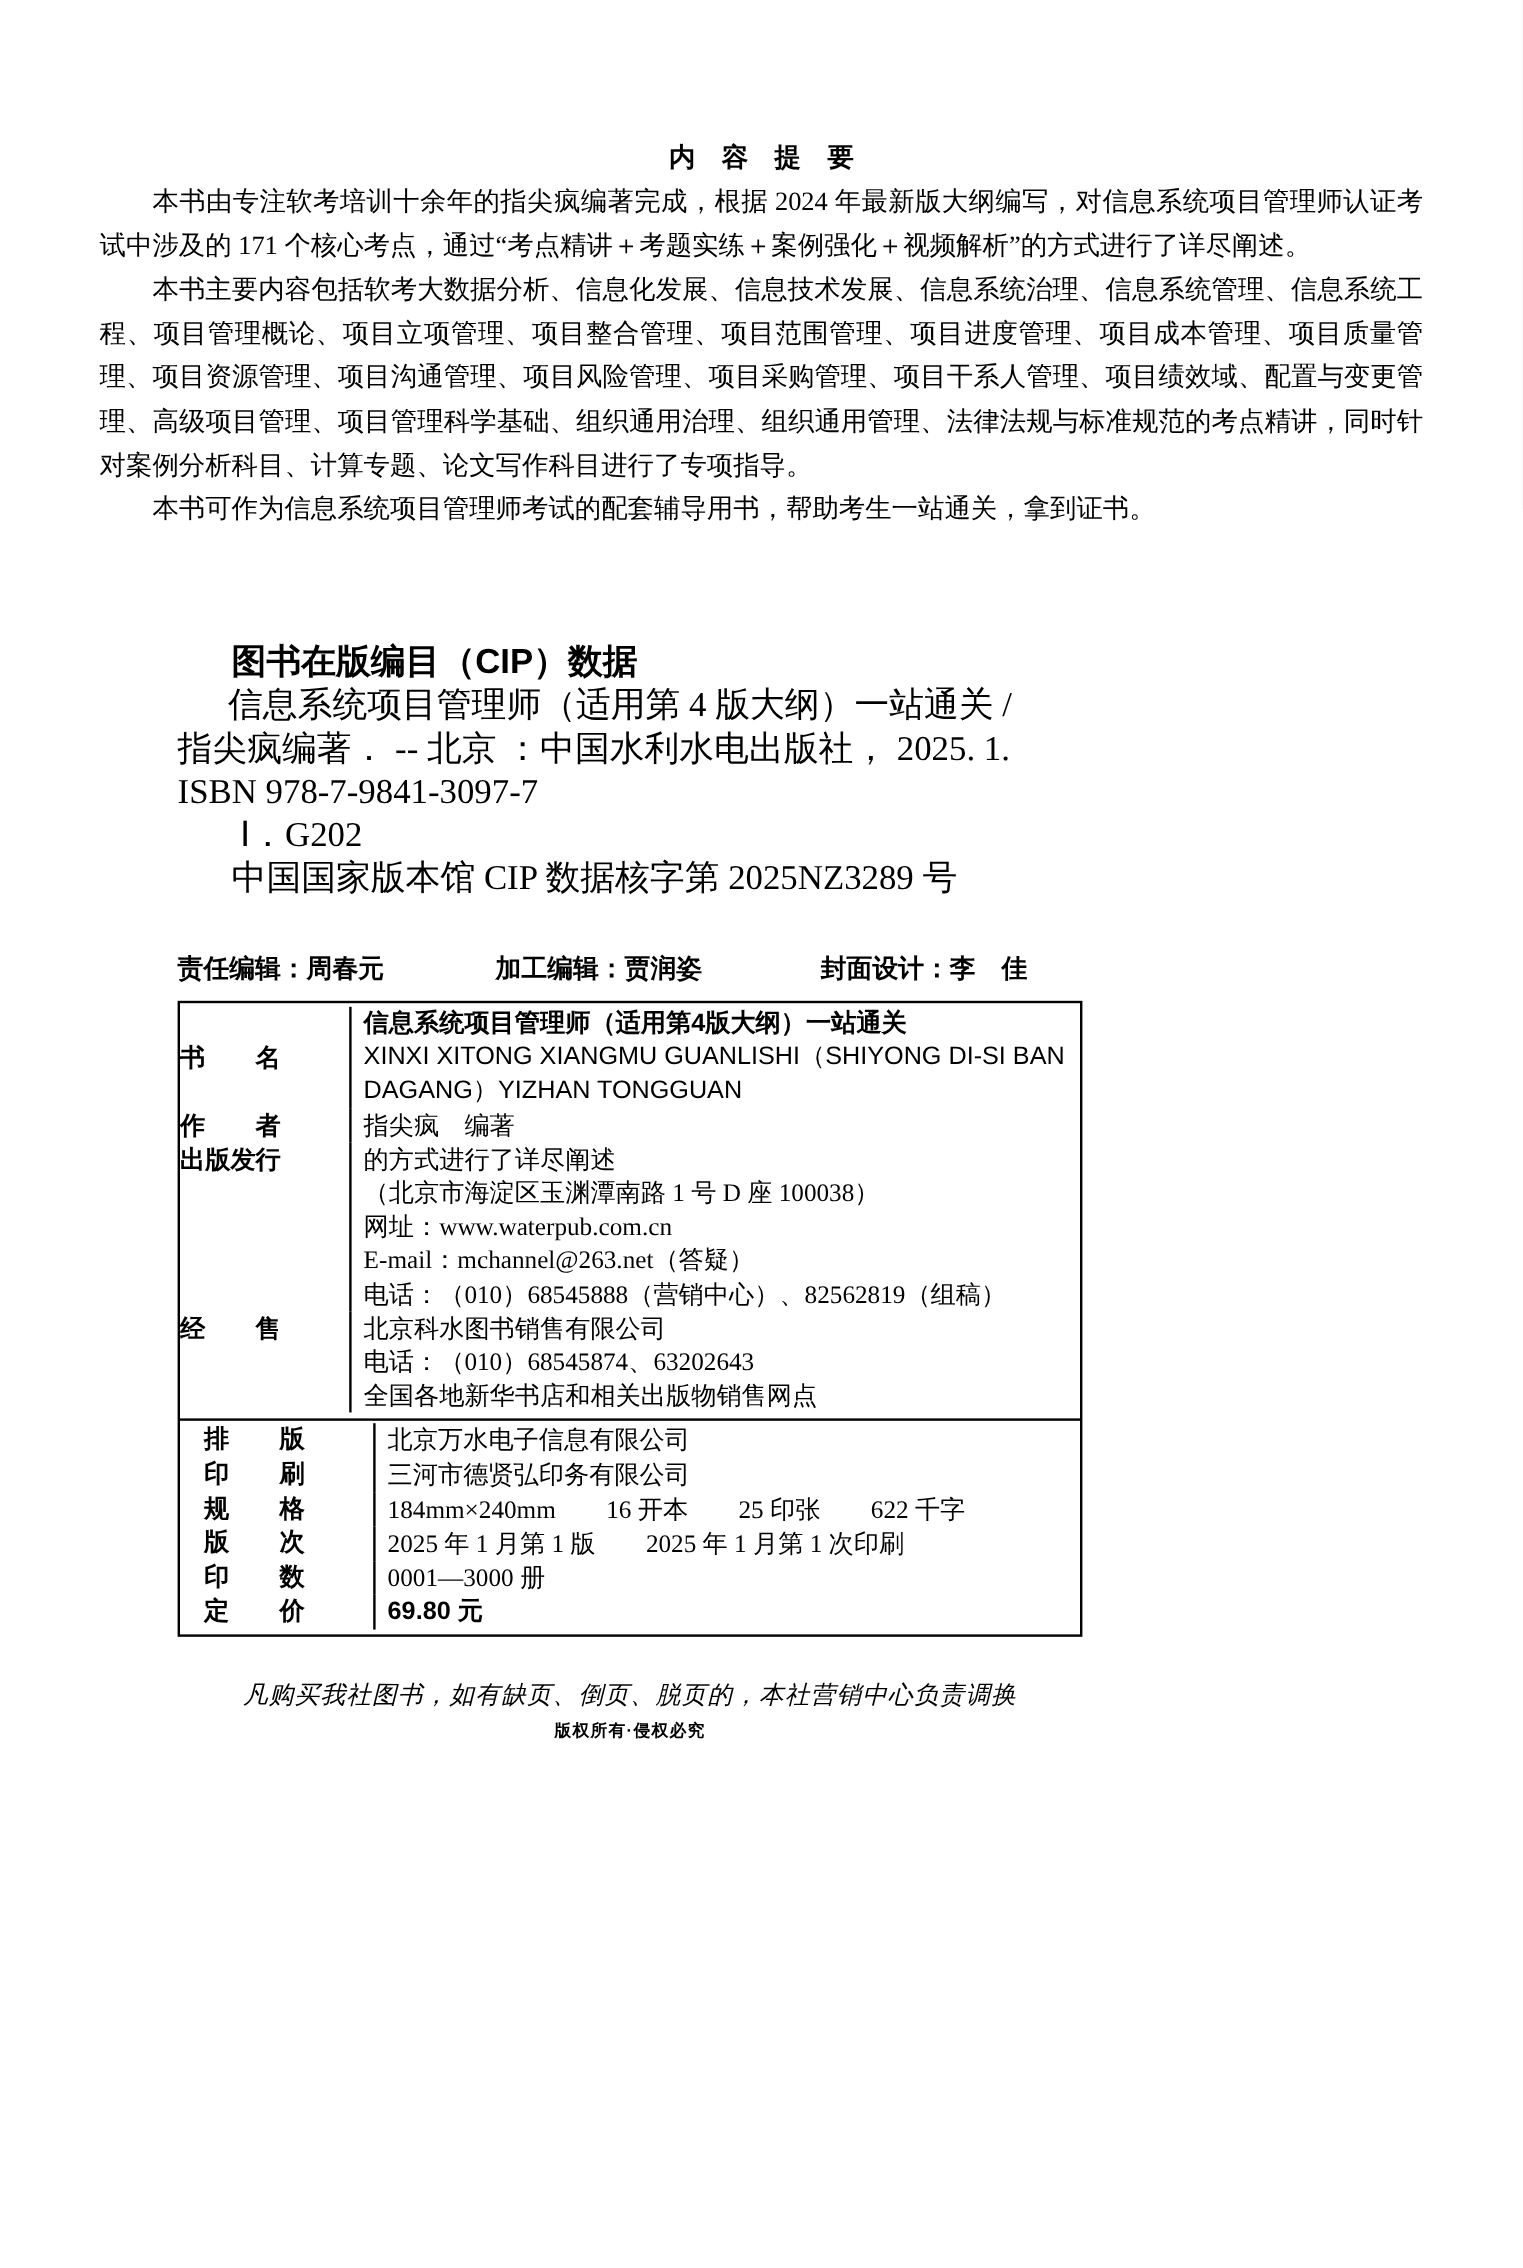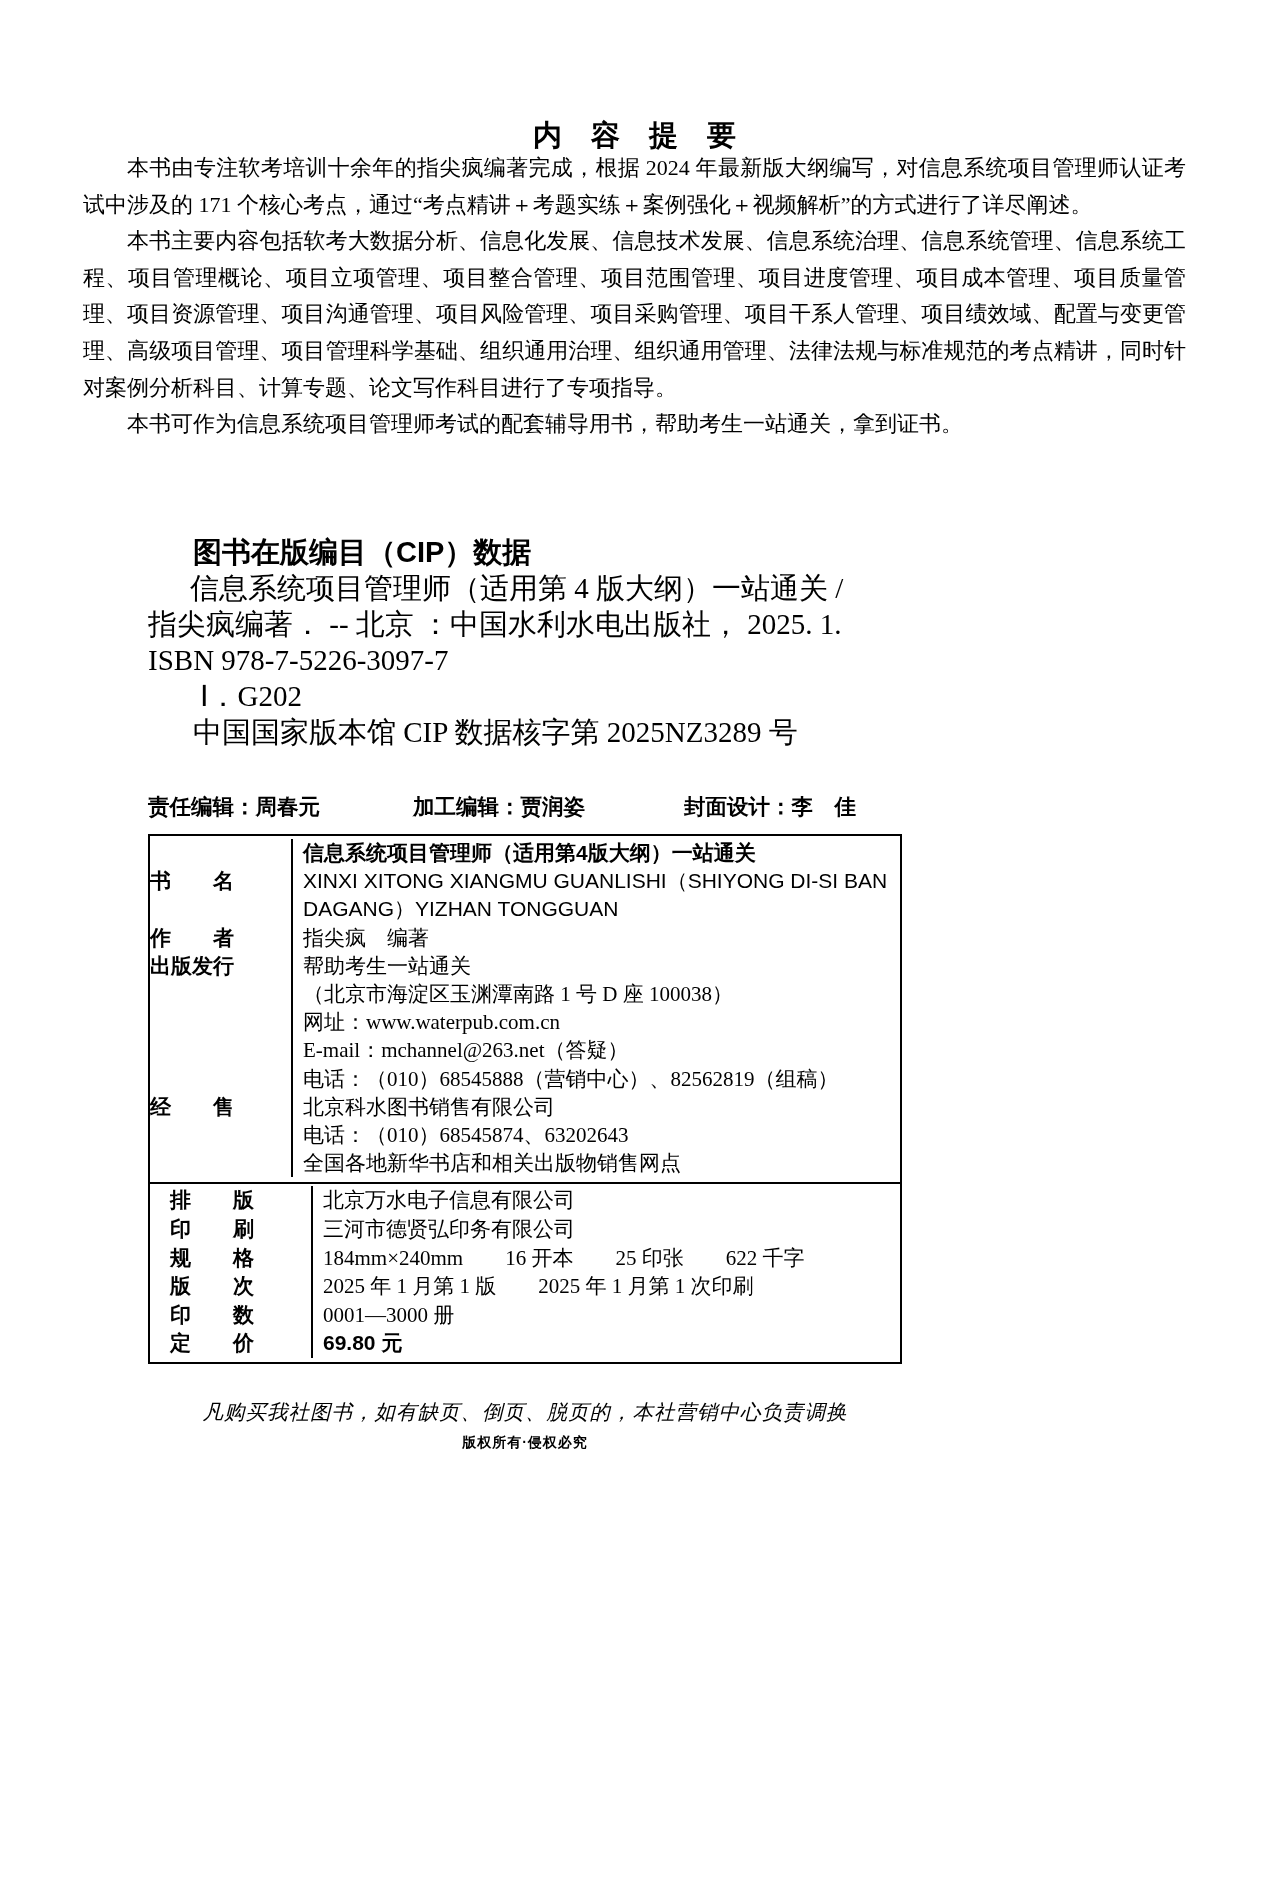--- a/index.html
+++ b/index.html
@@ -17,21 +17,21 @@
 
   
   .summary-title {
     position: absolute;
     top: 116px;
     left: 83px;
     width: 1103px;
     text-align: center;
     font-family: "Liberation Sans", sans-serif;
     font-weight: bold;
-    font-size: 29px;
+    font-size: 22px;
   }
 
   
   .summary-paras {
     position: absolute;
     top: 150px;
     left: 83px;
     width: 1103px;
     font-size: 22px;
     line-height: 36.6px;
@@ -144,21 +144,21 @@
   <div class="summary-paras">
     <p>本书由专注软考培训十余年的指尖疯编著完成，根据 2024 年最新版大纲编写，对信息系统项目管理师认证考试中涉及的 171 个核心考点，通过“考点精讲＋考题实练＋案例强化＋视频解析”的方式进行了详尽阐述。</p>
     <p>本书主要内容包括软考大数据分析、信息化发展、信息技术发展、信息系统治理、信息系统管理、信息系统工程、项目管理概论、项目立项管理、项目整合管理、项目范围管理、项目进度管理、项目成本管理、项目质量管理、项目资源管理、项目沟通管理、项目风险管理、项目采购管理、项目干系人管理、项目绩效域、配置与变更管理、高级项目管理、项目管理科学基础、组织通用治理、组织通用管理、法律法规与标准规范的考点精讲，同时针对案例分析科目、计算专题、论文写作科目进行了专项指导。</p>
     <p>本书可作为信息系统项目管理师考试的配套辅导用书，帮助考生一站通关，拿到证书。</p>
   </div>
 
   <div class="cip">
     <div class="cip-heading">图书在版编目（CIP）数据</div>
     <div class="cip-line-0">信息系统项目管理师（适用第 4 版大纲）一站通关 /</div>
     <div class="cip-line-1">指尖疯编著． --  北京 ：中国水利水电出版社， 2025. 1.</div>
-    <div class="cip-line-2">ISBN 978-7-5226-3097-7</div>
+    <div class="cip-line-2">ISBN 978-7-9841-3097-7</div>
     <div class="cip-line-3">Ⅰ．G202</div>
     <div class="cip-line-4">中国国家版本馆 CIP 数据核字第 2025NZ3289 号</div>
   </div>
 
   <div class="editors">
     <span class="editor-responsible">责任编辑：周春元</span>
     <span class="editor-processing">加工编辑：贾润姿</span>
     <span class="editor-cover">封面设计：李　佳</span>
   </div>
 
@@ -178,21 +178,21 @@
       <div class="col-group">
         <div class="col-label">作　　者</div>
         <div class="col-value">
           <div class="line">指尖疯　编著</div>
         </div>
       </div>
 
       <div class="col-group">
         <div class="col-label">出版发行</div>
         <div class="col-value">
-          <div class="line">帮助考生一站通关</div>
+          <div class="line">的方式进行了详尽阐述</div>
           <div class="line">（北京市海淀区玉渊潭南路 1 号 D 座 100038）</div>
           <div class="line">网址：www.waterpub.com.cn</div>
           <div class="line">E-mail：mchannel@263.net（答疑）</div>
           <div class="line">电话：（010）68545888（营销中心）、82562819（组稿）</div>
         </div>
       </div>
 
       <div class="col-group">
         <div class="col-label">经　　售</div>
         <div class="col-value">

